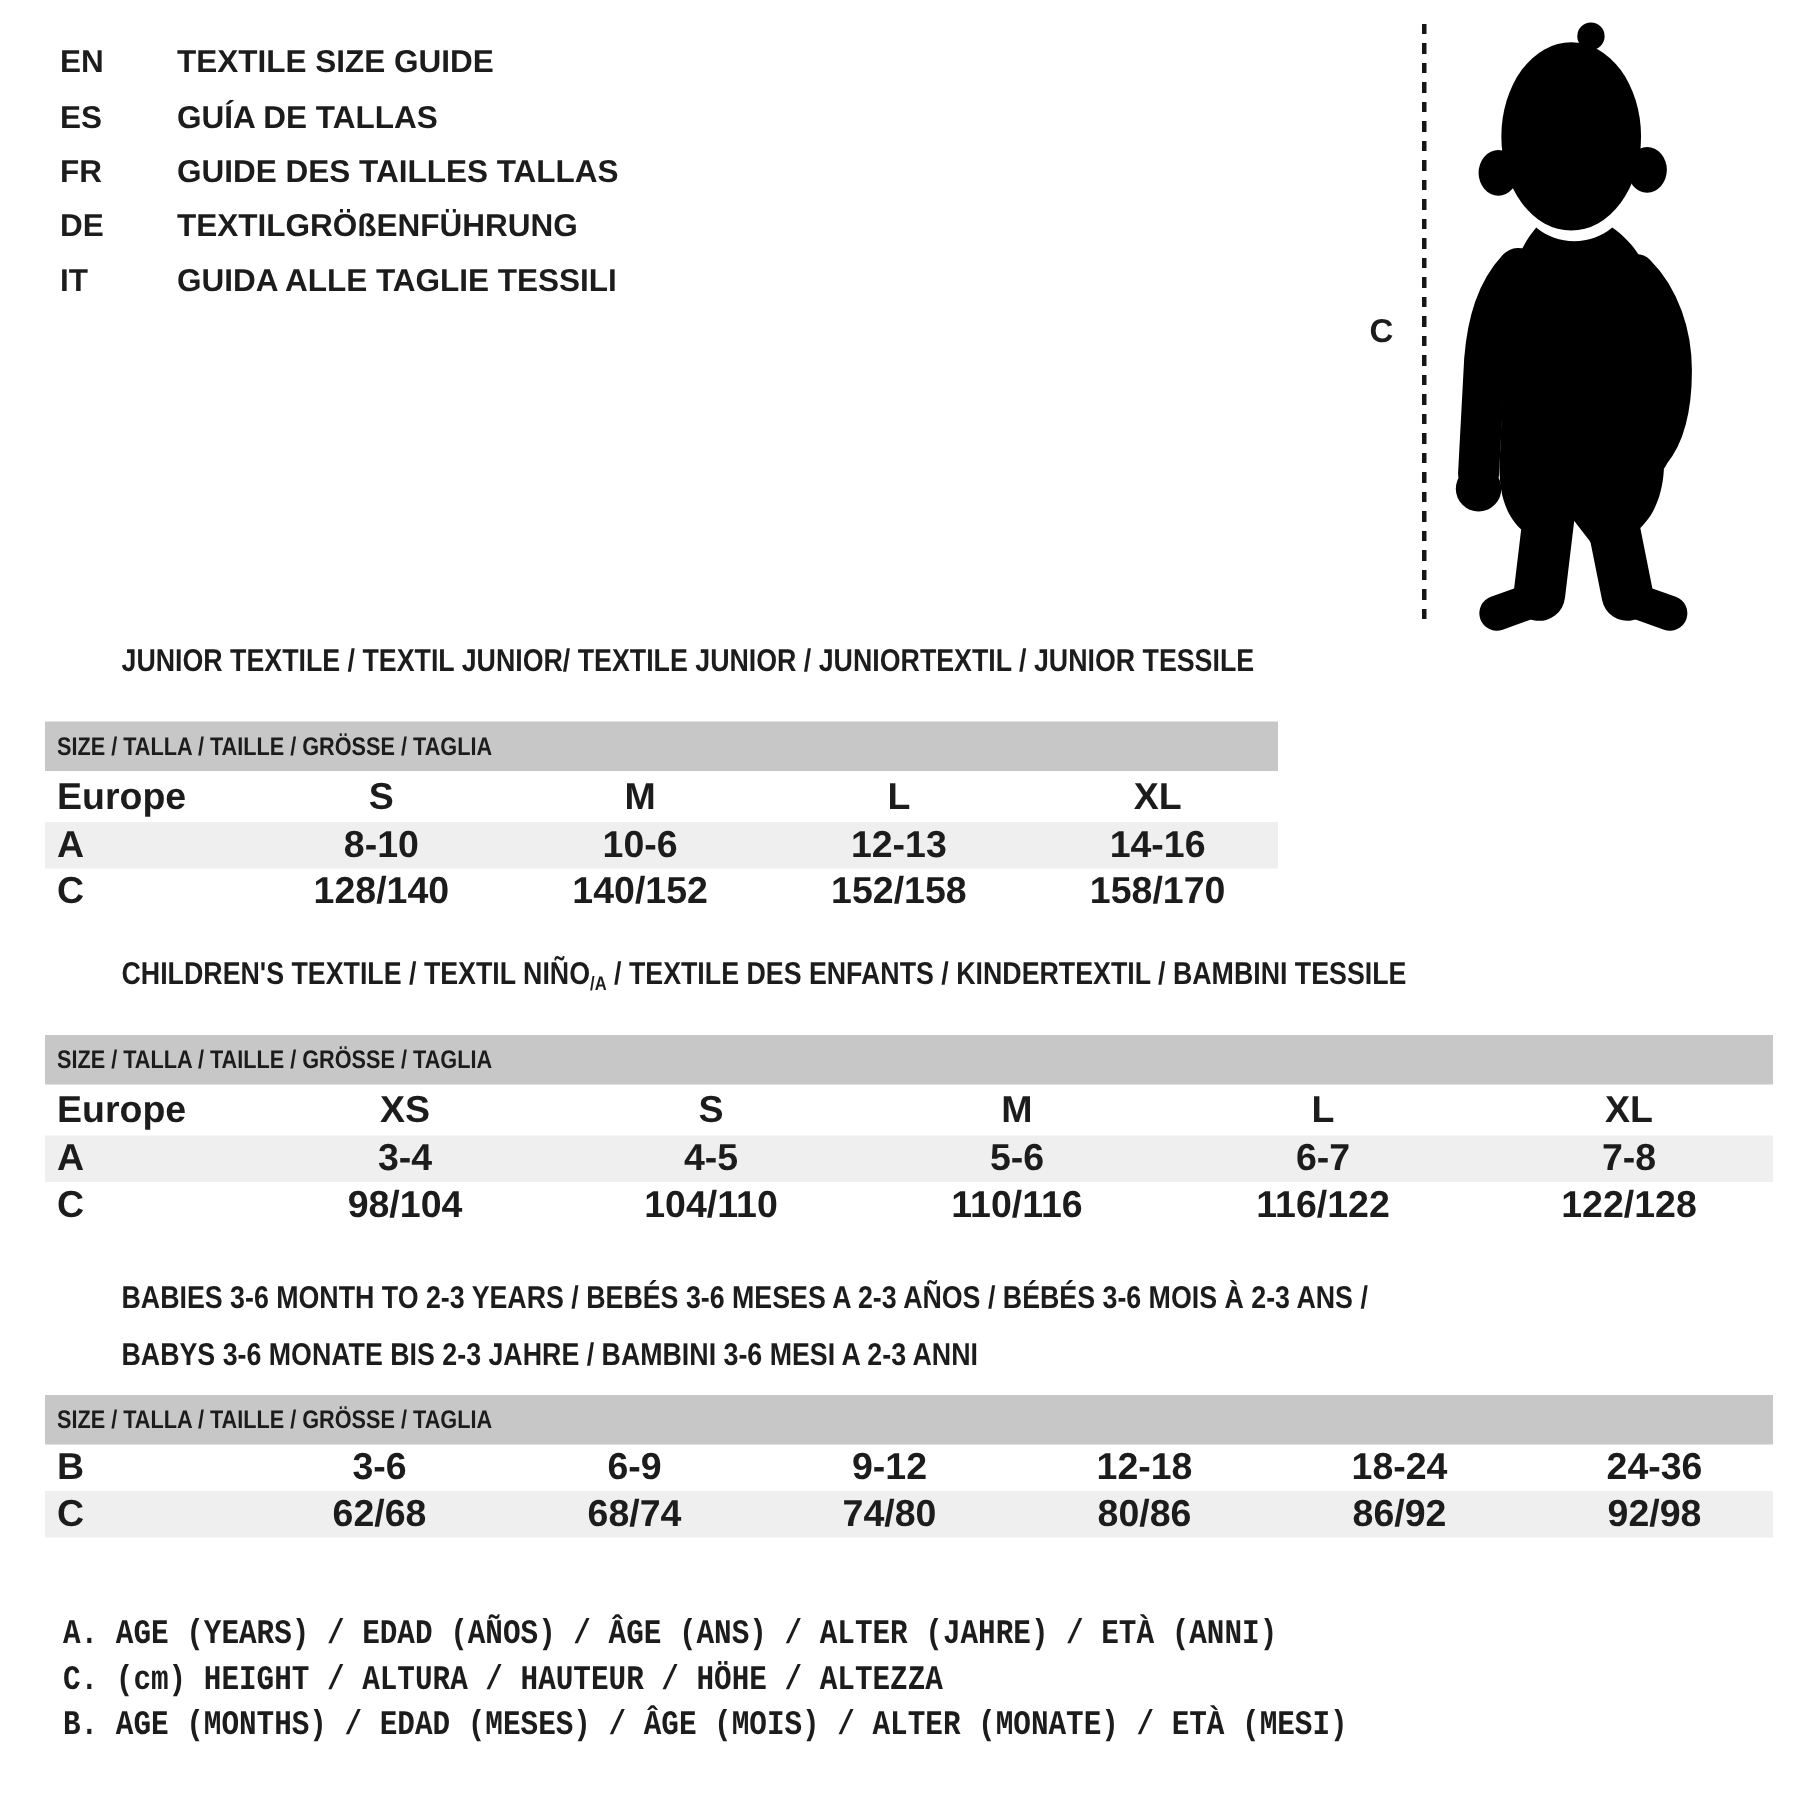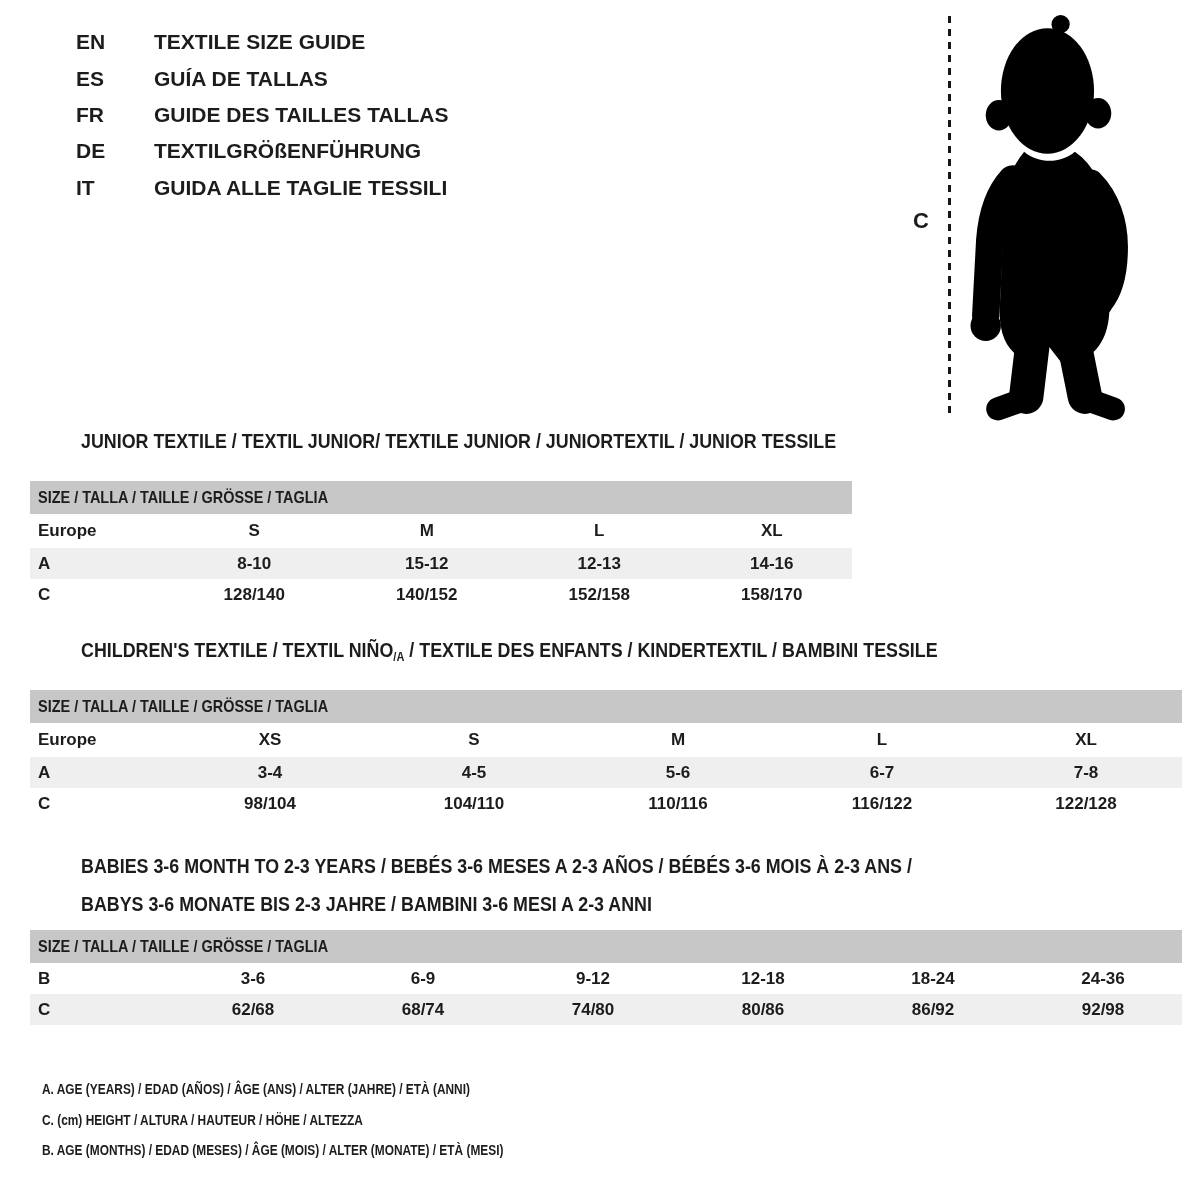--- a/index.html
+++ b/index.html
@@ -3,54 +3,54 @@
 <meta charset="utf-8">
 <style>
   html,body{margin:0;padding:0;background:#ffffff;}
   body{width:1200px;height:1200px;position:relative;overflow:hidden;
        font-family:"Liberation Sans","DejaVu Sans",sans-serif;
        font-weight:700;color:#1c1c1c;
        -webkit-font-smoothing:antialiased;}
   .abs{position:absolute;}
 
   
-  .langs{left:40px;top:24px;margin-left:36px;}
+  .langs{left:40px;top:24px;}
   .lang-row{display:flex;height:36.4px;align-items:center;font-size:21px;}
   .lang-code{width:78px;}
   
   .measure-line{left:948px;top:16px;width:3px;height:400px;
     background:repeating-linear-gradient(to bottom,#161616 0 7px,transparent 7px 13px);}
   .measure-label{left:913px;top:208px;font-size:22px;}
   .silhouette{left:960px;top:12px;}
 
   
   .sec-title{font-size:21px;white-space:nowrap;margin-left:39px;}
   .cx085{display:inline-block;transform:scaleX(0.85);transform-origin:0 50%;white-space:nowrap;}
   .sub-a{font-size:13px;position:relative;top:4px;}
 
   
   .size-table{left:30px;}
   .t1{top:481px;width:822px;}
   .t2{top:690px;width:1152px;}
   .t3{top:930px;width:1152px;}
   .band{height:33px;background:#c7c7c7;display:flex;align-items:center;
         padding-left:8px;box-sizing:border-box;font-size:17px;}
-  .t-row{display:grid;align-items:center;font-size:17px;gap:12px;}
+  .t-row{display:grid;align-items:center;font-size:25px;gap:12px;}
   .t1 .t-row{grid-template-columns:132px repeat(4,1fr);}
   .t2 .t-row{grid-template-columns:132px repeat(5,1fr);}
   .t3 .t-row{grid-template-columns:132px repeat(6,1fr);}
   .r-euro{height:34px;}
   .r-data{height:31px;}
   .bg-alt{background:#efefef;}
   .cell{text-align:center;}
   .label{text-align:left;padding-left:8px;}
 
   
   .legend{left:42px;top:1074px;}
-  .legend-line{height:30.6px;display:flex;align-items:center;font-size:14px;}
+  .legend-line{height:30.6px;display:flex;align-items:center;font-size:23px;font-family:Liberation Mono, monospace;}
 </style>
 </head>
 <body>
 
 <div class="abs langs">
   <div class="lang-row">
     <span class="lang-code">EN</span>
     <span>TEXTILE SIZE GUIDE</span>
   </div>
   <div class="lang-row">
@@ -112,21 +112,21 @@
   <div class="t-row r-euro">
     <div class="label">Europe</div>
     <div class="cell">S</div>
     <div class="cell">M</div>
     <div class="cell">L</div>
     <div class="cell">XL</div>
   </div>
   <div class="t-row r-data bg-alt">
     <div class="label">A</div>
     <div class="cell">8-10</div>
-    <div class="cell">15-12</div>
+    <div class="cell">10-6</div>
     <div class="cell">12-13</div>
     <div class="cell">14-16</div>
   </div>
   <div class="t-row r-data">
     <div class="label">C</div>
     <div class="cell">128/140</div>
     <div class="cell">140/152</div>
     <div class="cell">152/158</div>
     <div class="cell">158/170</div>
   </div>

